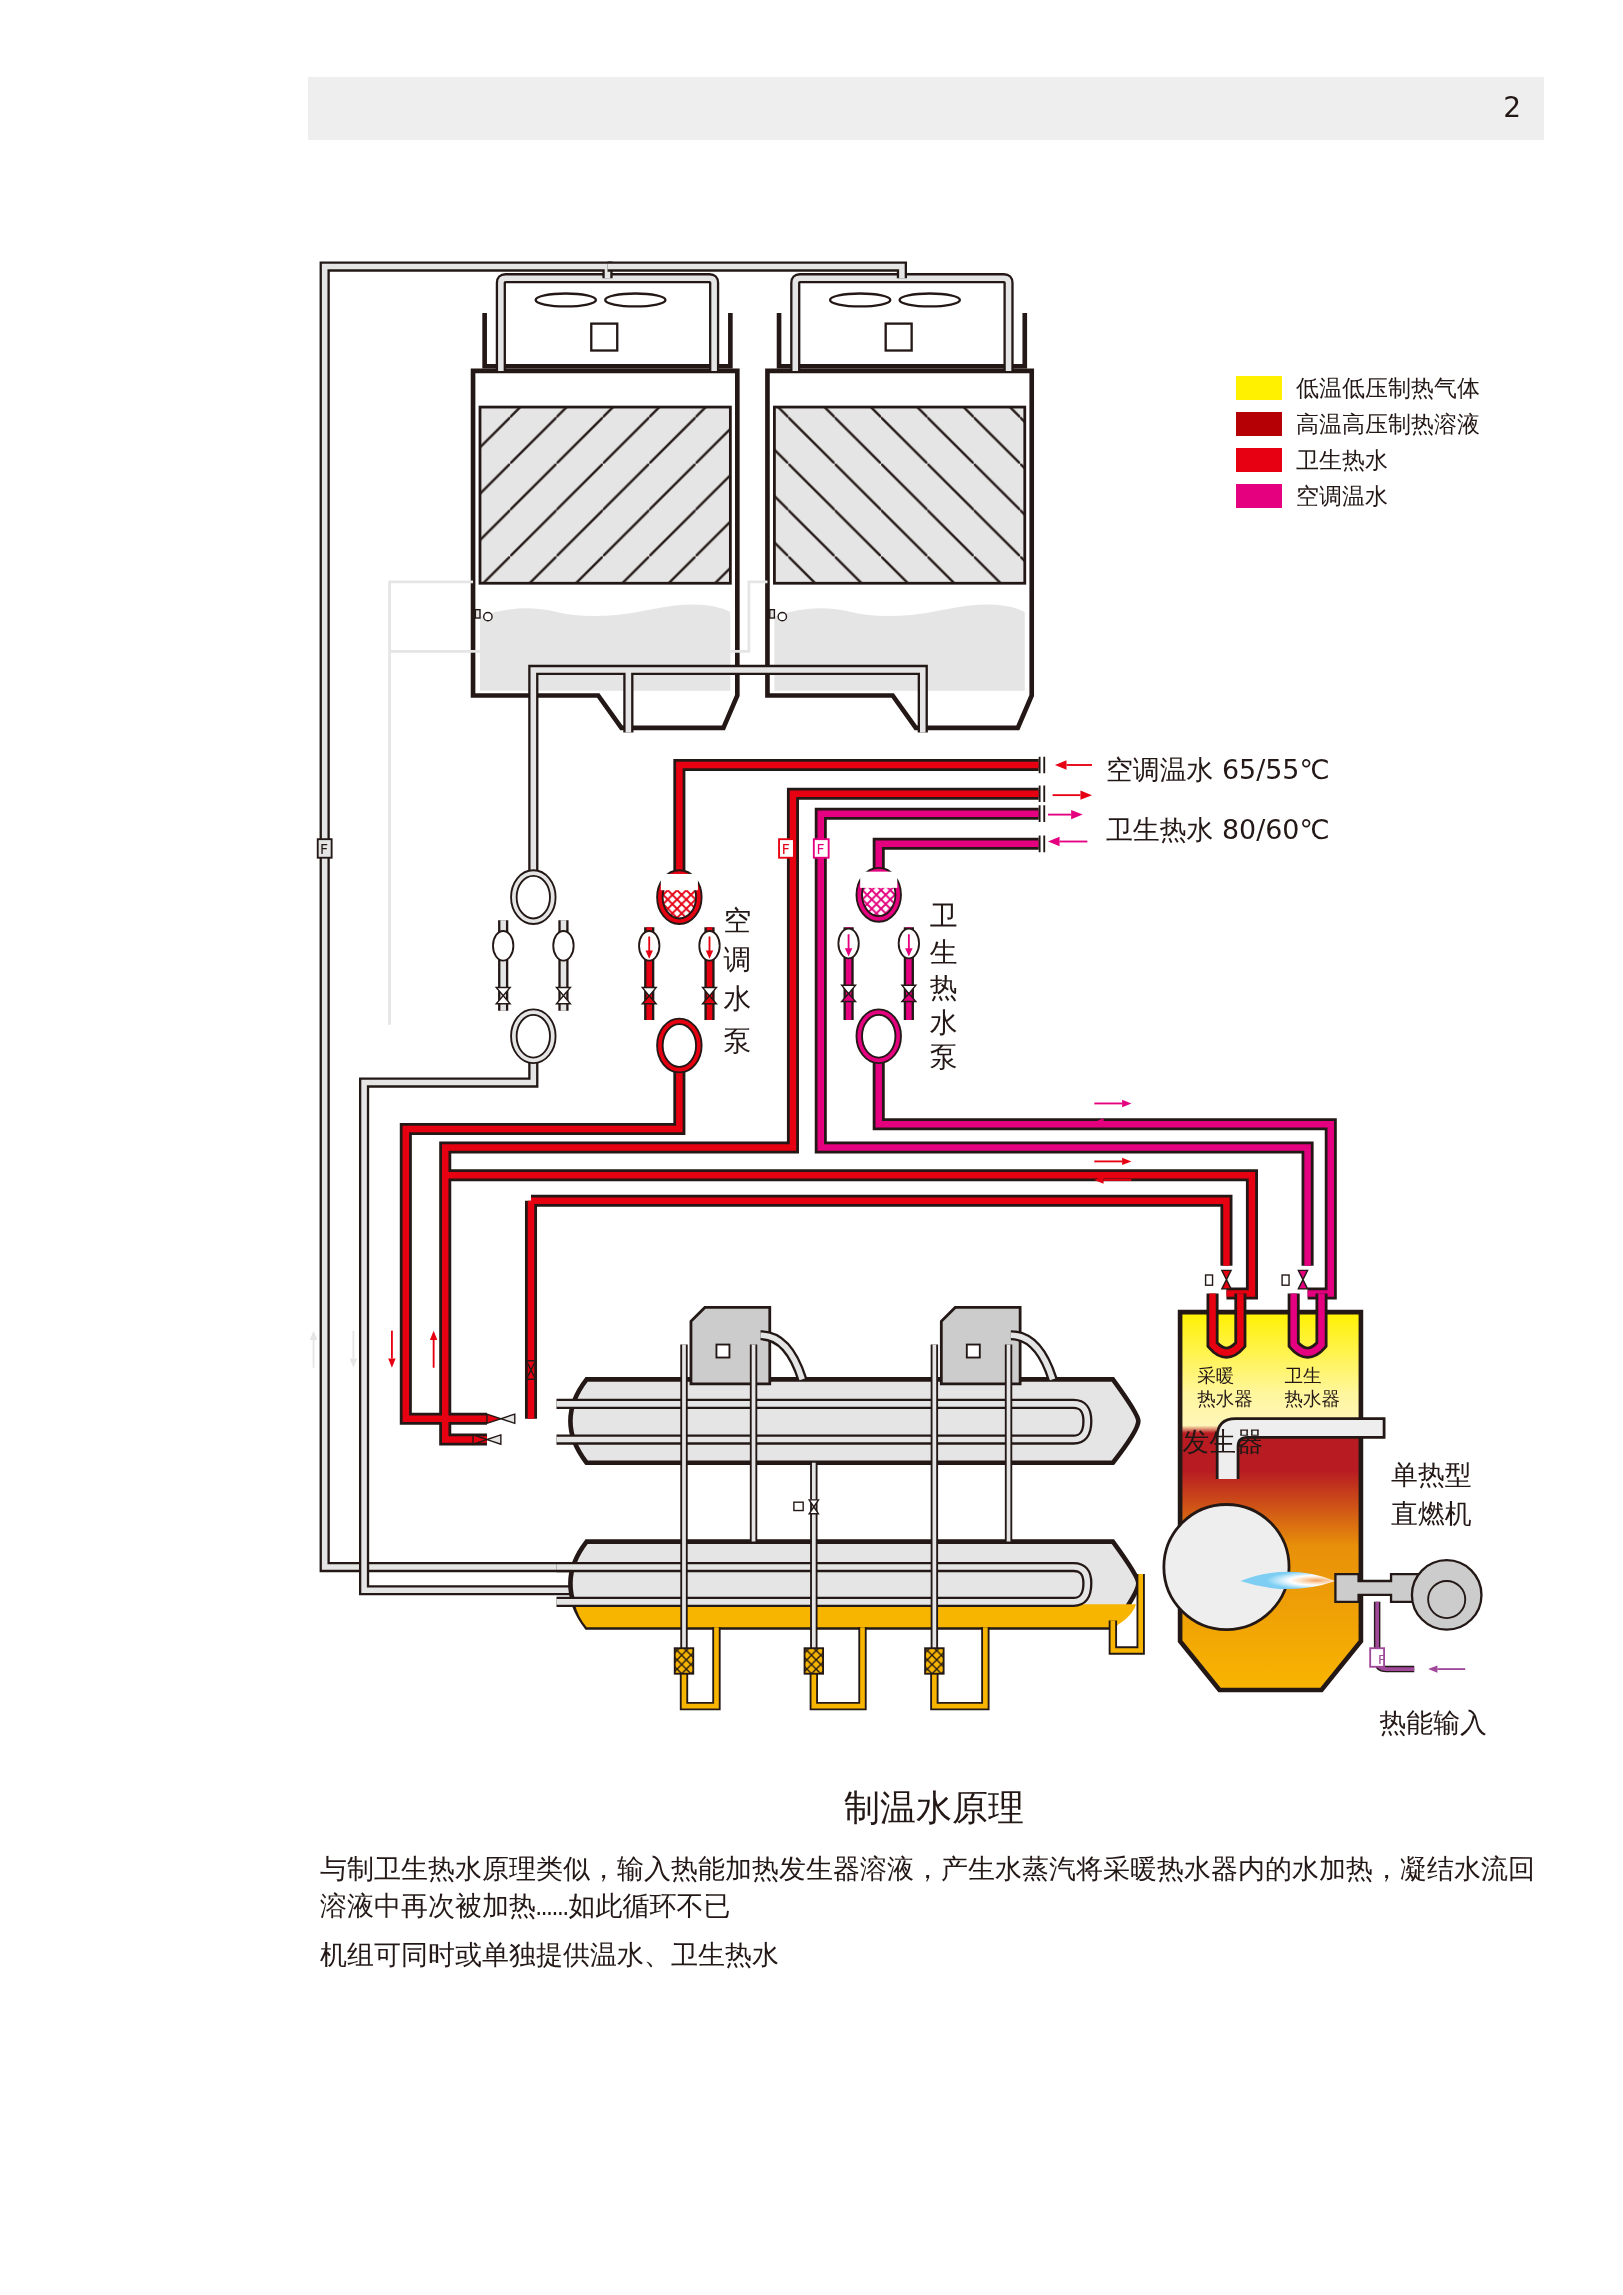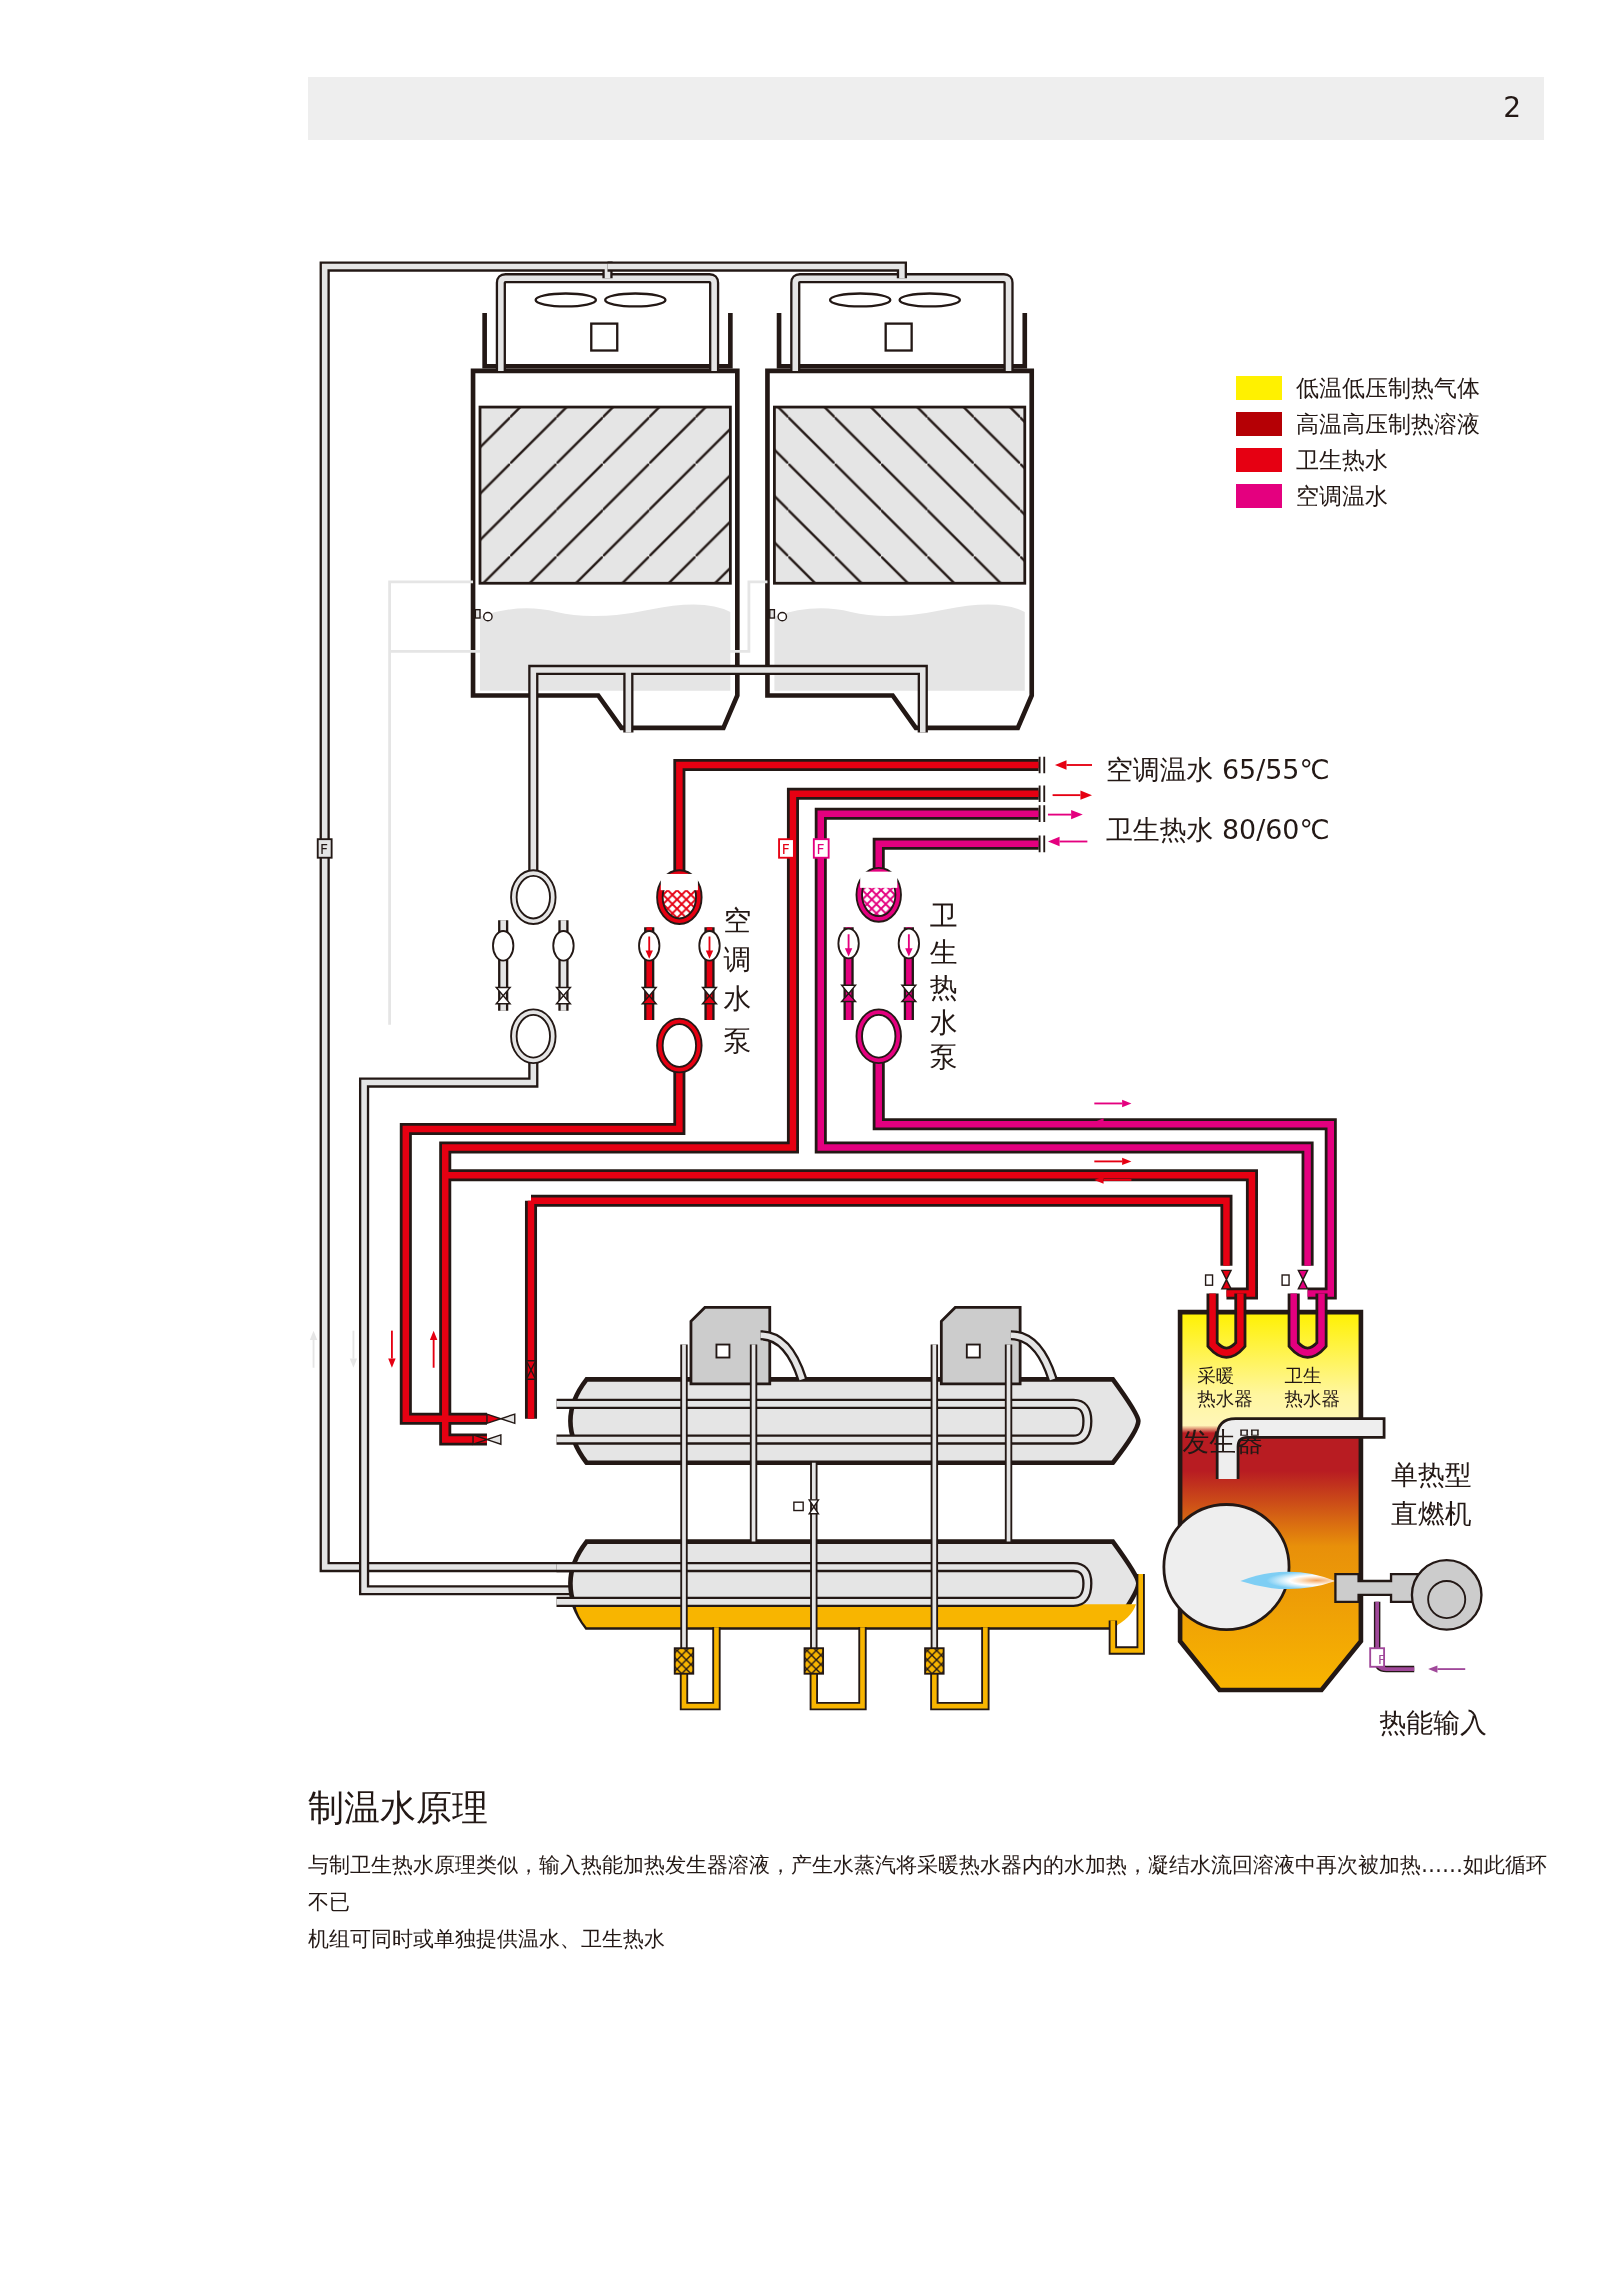--- a/index.html
+++ b/index.html
@@ -7,22 +7,22 @@
          font-family: "DejaVu Sans", "Liberation Sans", sans-serif; color: #231815; }
   .header-bar { position: absolute; left: 308px; top: 77px; width: 1236px; height: 63px; background: #eeeeee; }
   .page-num { position: absolute; right: 23px; top: 15px; font-size: 28px; line-height: 32px; color: #231815; }
   svg.diagram { position: absolute; left: 0; top: 0; width: 1623px; height: 2295px; }
   .lbl { font-family: "DejaVu Sans", "Liberation Sans", sans-serif; fill: #231815; }
   .legend { position: absolute; left: 1236px; top: 322px; margin-top: 48px; }
   .legend-item { display: flex; align-items: center; height: 36px; }
   .legend-swatch { width: 46px; height: 24px; margin-right: 14px; }
   .legend-label { font-size: 23px; line-height: 28px; }
   .text-block { position: absolute; left: 308px; top: 1785px; width: 1252px; }
-  .section-title { font-size: 36px; line-height: 46px; margin: 0 0 16px 0; font-weight: normal; }
-  .para { font-size: 21px; line-height: 37px; margin: 0; }
+  .section-title { font-size: 36px; line-height: 46px; margin: 0 0 22px 0; font-weight: normal; text-align: center; }
+  .para { font-size: 27px; line-height: 37px; margin: 12px; font-family: Liberation Mono, monospace; }
 </style>
 </head>
 <body>
 
 <div class="header-bar">
   <span class="page-num">2</span>
 </div>
 
 <svg class="diagram" viewBox="0 0 3500 4950" xmlns="http://www.w3.org/2000/svg">
   <defs>

